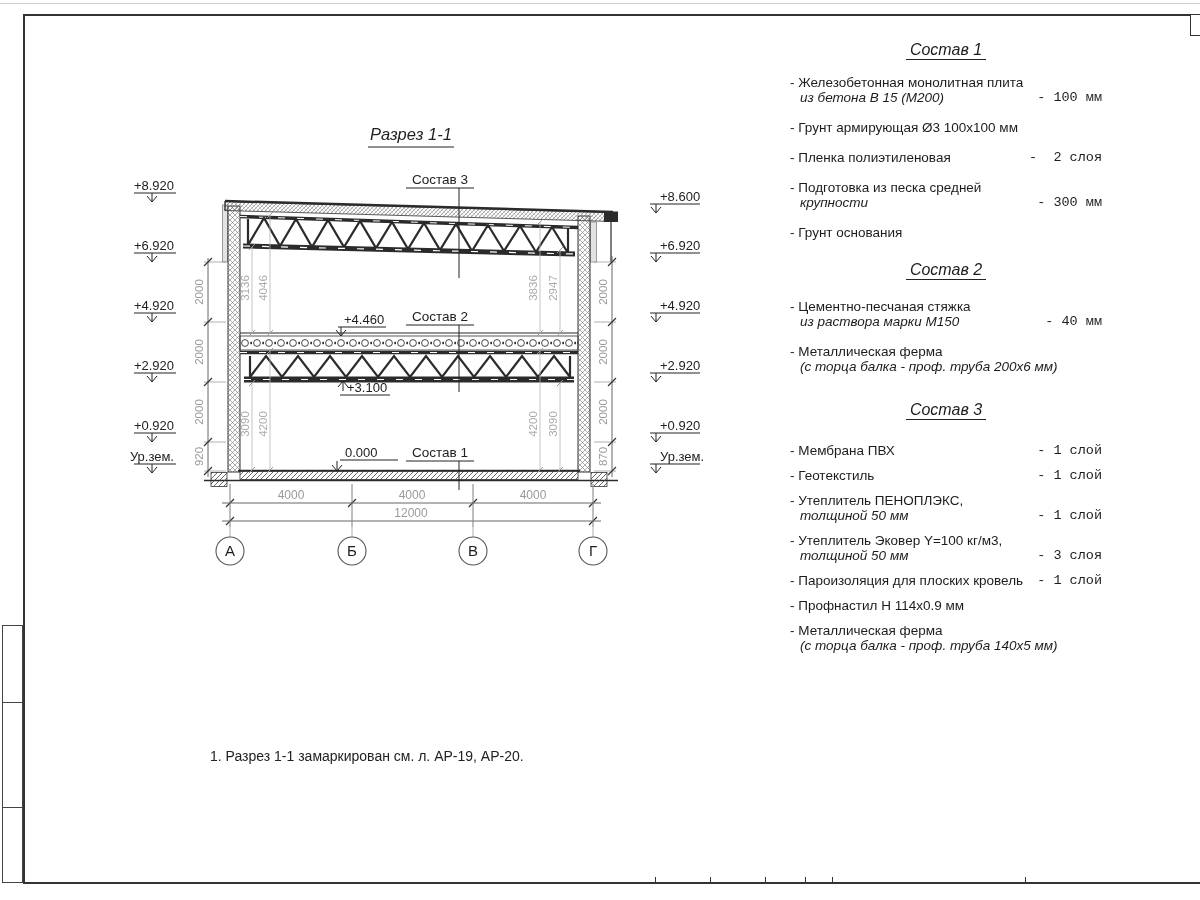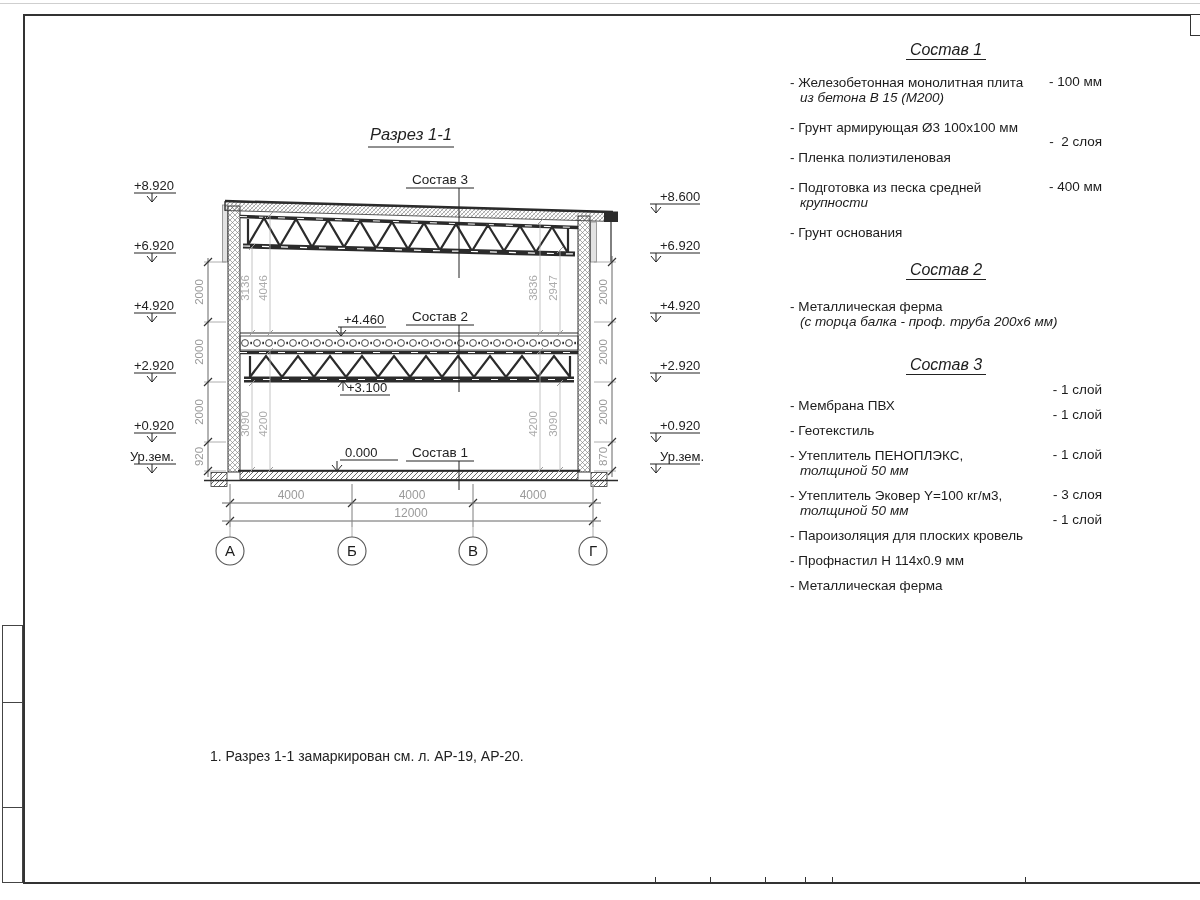--- a/index.html
+++ b/index.html
@@ -15,21 +15,21 @@
   .b-tick{position:absolute;top:877px;width:1px;height:6px;background:#333;}
   
   #comp-panel{position:absolute;left:790px;top:40px;width:312px;font-size:13.5px;line-height:15px;color:#1c1c1c;}
   .comp-h{text-align:center;font-style:italic;font-size:16px;line-height:19px;margin:0 0 16px 0;}
   .comp-h span{border-bottom:1px solid #222;padding:0 4px 1px 4px;}
   .sec2 .comp-h{padding-top:5px;margin-bottom:20px;}
   .sec3 .comp-h{padding-top:11px;margin-bottom:24px;}
   .item{position:relative;margin-bottom:15px;}
   .sec3 .item{margin-bottom:10px;}
   .ln2{padding-left:10px;font-style:italic;}
-  .val{position:absolute;right:0;bottom:16px;white-space:pre;}
+  .val{position:absolute;right:0;bottom:0;white-space:pre;font-family:Liberation Mono, monospace;}
   
   svg{position:absolute;left:0;top:0;}
   text{font-family:"Liberation Sans",sans-serif;fill:#222;}
   .elevtxt{font-size:13px;}
   .lvltxt{font-size:13px;}
   .dimtxt{font-size:11.5px;fill:#9a9a9a;}
   .bdimtxt{font-size:12px;fill:#9a9a9a;}
   .innertxt{font-size:11.5px;fill:#ababab;}
   .axtxt{font-size:15px;fill:#1c1c1c;}
   .lbltxt{font-size:13.5px;}
@@ -313,30 +313,35 @@
         <div class="ln">- Грунт армирующая Ø3 100х100 мм</div>
         <span class="val"></span>
       </div>
       <div class="item">
         <div class="ln">- Пленка полиэтиленовая</div>
         <span class="val">-  2 слоя</span>
       </div>
       <div class="item">
         <div class="ln">- Подготовка из песка средней</div>
         <div class="ln ln2">крупности</div>
-        <span class="val">- 400 мм</span>
+        <span class="val">- 300 мм</span>
       </div>
       <div class="item">
         <div class="ln">- Грунт основания</div>
         <span class="val"></span>
       </div>
     </div>
 
     <div class="sec sec2">
       <div class="comp-h"><span>Состав 2</span></div>
+      <div class="item">
+        <div class="ln">- Цементно-песчаная стяжка</div>
+        <div class="ln ln2">из раствора марки М150</div>
+        <span class="val">- 40 мм</span>
+      </div>
       <div class="item">
         <div class="ln">- Металлическая ферма</div>
         <div class="ln ln2">(с торца балка - проф. труба 200х6 мм)</div>
         <span class="val"></span>
       </div>
     </div>
 
     <div class="sec sec3">
       <div class="comp-h"><span>Состав 3</span></div>
       <div class="item">
@@ -360,18 +365,19 @@
       <div class="item">
         <div class="ln">- Пароизоляция для плоских кровель</div>
         <span class="val">- 1 слой</span>
       </div>
       <div class="item">
         <div class="ln">- Профнастил Н 114х0.9 мм</div>
         <span class="val"></span>
       </div>
       <div class="item">
         <div class="ln">- Металлическая ферма</div>
+        <div class="ln ln2">(с торца балка - проф. труба 140х5 мм)</div>
         <span class="val"></span>
       </div>
     </div>
 
   </div>
 </div>
 
 </body></html>

